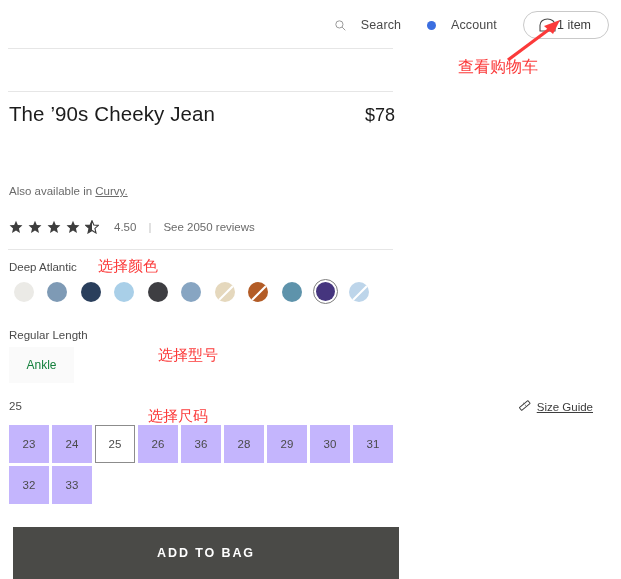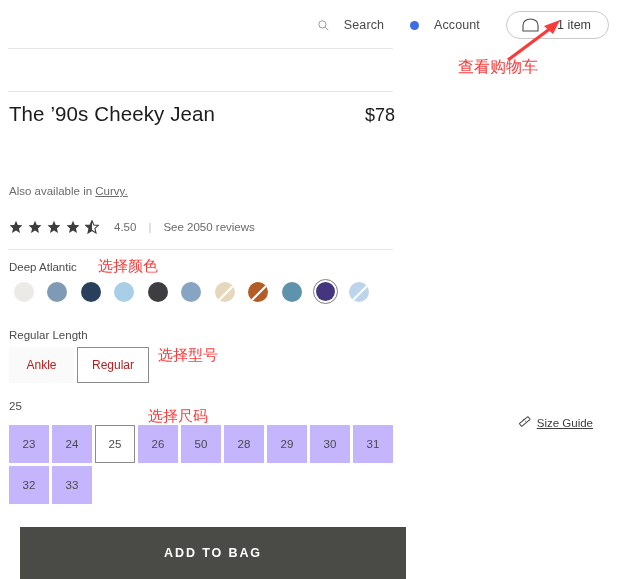--- a/index.html
+++ b/index.html
@@ -36,21 +36,21 @@
   .search-icon svg { display: block; }
   .account-dot {
     width: 9px; height: 9px;
     border-radius: 50%;
     background: #3b6ee0;
     display: inline-block;
   }
   .cart-pill {
     display: flex;
     align-items: center;
-    gap: 18px;
+    gap: 1px;
     border: 1px solid #c9c9c9;
     border-radius: 18px;
     padding: 6px 17px 6px 15px;
     font-size: 12.5px;
     color: #3d3d3d;
     cursor: pointer;
     background: #fff;
   }
   .cart-icon svg { display: block; }
 
@@ -191,21 +191,21 @@
   }
   .length-btn {
     min-width: 65px;
     height: 36px;
     background: #fafafa;
     border: 1px solid transparent;
     display: flex;
     align-items: center;
     justify-content: center;
     font-size: 12px;
-    color: #b91c1c;
+    color: #15803d;
     padding: 0 14px;
     cursor: pointer;
   }
   .length-btn.selected {
     background: #ffffff;
     border: 1px solid #8c8c8c;
   }
 
   
   .size-label {
@@ -218,21 +218,20 @@
   .size-guide {
     position: absolute;
     right: 28px;
     top: 399px;
     display: flex;
     align-items: center;
     gap: 6px;
     font-size: 11.5px;
     color: #3d3d3d;
     cursor: pointer;
-    margin-top: 16px;
   }
   .size-guide-text { text-decoration: underline; }
   .size-grid {
     position: absolute;
     left: 9px;
     top: 425px;
     width: 390px;
     display: flex;
     flex-wrap: wrap;
     gap: 3px;
@@ -250,21 +249,21 @@
     cursor: pointer;
   }
   .size-btn.selected {
     background: #ffffff;
     border: 1px solid #8c8c8c;
   }
 
   
   .add-to-bag {
     position: absolute;
-    left: 20px;
+    left: 13px;
     top: 527px;
     width: 386px;
     height: 52px;
     background: #4a4a47;
     color: #ffffff;
     border: none;
     font-size: 12.5px;
     font-weight: bold;
     letter-spacing: 1.9px;
     font-family: "Liberation Sans", sans-serif;
@@ -410,23 +409,20 @@
     </div>
     <div class="sw-wrap">
       <div class="sw striped" style="background: rgb(189, 213, 234);"></div>
     </div>
   </div>
 
 <div class="length-label">Regular Length</div>
 <div class="length-row" id="length-row">
     <div class="length-btn">
       <span>Ankle</span>
-    </div>
-    <div class="length-btn selected">
-      <span>Regular</span>
     </div>
   </div>
 
 <div class="size-label">25</div>
 <div class="size-guide">
   <span>
     <svg width="13" height="13" viewBox="0 0 14 14">
       <rect x="1.2" y="5.2" width="12" height="4" rx="0.5" fill="none" stroke="#3d3d3d" stroke-width="1" transform="rotate(-40 7 7)"></rect>
       <line x1="5.6" y1="4.2" x2="6.7" y2="5.3" stroke="#3d3d3d" stroke-width="0.8"></line>
       <line x1="7.6" y1="6.3" x2="8.7" y2="7.4" stroke="#3d3d3d" stroke-width="0.8"></line>
@@ -441,21 +437,21 @@
     <div class="size-btn">
       <span>24</span>
     </div>
     <div class="size-btn selected">
       <span>25</span>
     </div>
     <div class="size-btn">
       <span>26</span>
     </div>
     <div class="size-btn">
-      <span>50</span>
+      <span>36</span>
     </div>
     <div class="size-btn">
       <span>28</span>
     </div>
     <div class="size-btn">
       <span>29</span>
     </div>
     <div class="size-btn">
       <span>30</span>
     </div>

